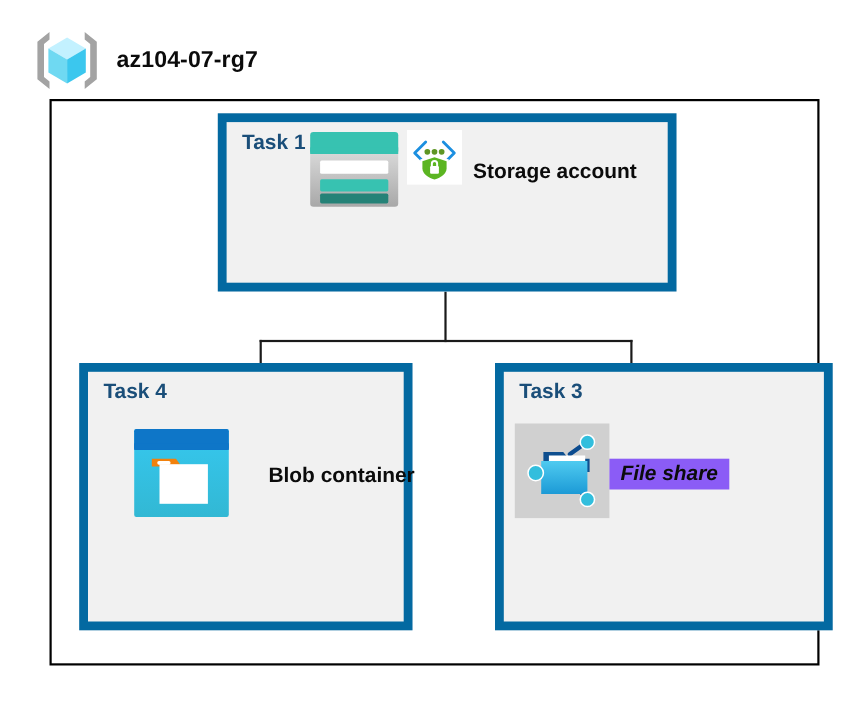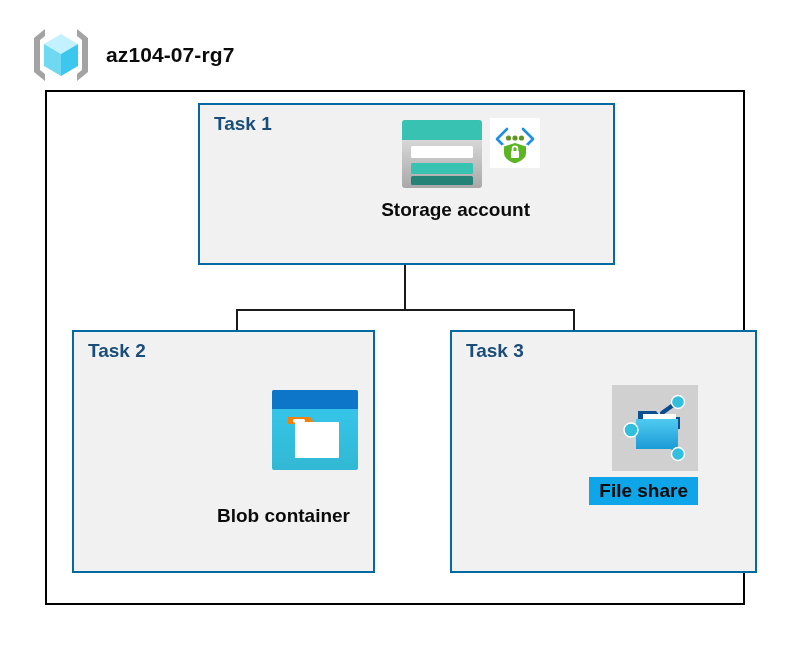--- a/index.html
+++ b/index.html
@@ -55,60 +55,61 @@
     height: 515px;
     border: 2px solid #000000;
     background: #ffffff;
     box-sizing: border-box;
   }
 
   
   .task-box {
     position: absolute;
     background: #f1f1f1;
-    border: 2px solid #0369a1;
+    border: 8px solid #0369a1;
     box-sizing: border-box;
   }
   #task-1 { left: 198px; top: 103px; width: 417px; height: 162px; }
   #task-2 { left: 72px;  top: 330px; width: 303px; height: 243px; }
   #task-3 { left: 420px; top: 330px; width: 307px; height: 243px; margin-left: 30px; }
 
   .task-label {
     position: absolute;
     left: 14px;
     top: 8px;
     font-size: 19px;
     font-weight: bold;
     color: #1a4e79;
     white-space: nowrap;
   }
 
   
   .node {
     position: absolute;
     display: flex;
-    flex-direction: column;
-    align-items: flex-end;
+    flex-direction: row;
+    align-items: center;
   }
   .node-icons {
     display: flex;
     align-items: flex-start;
     justify-content: center;
     gap: 6px;
   }
   .node-caption {
     margin-top: 6px;
     font-size: 19px;
     font-weight: bold;
     color: #0b0b0b;
     white-space: nowrap;
     padding: 3px 10px;
   }
   .node-caption.highlighted {
-    background: #0ea5e9;
+    background: #8b5cf6;
+    font-style: italic;
   }
 
   #node-storage  { left: 280px; top: 118px; width: 260px; }
   #node-blob     { left: 120px; top: 388px; width: 240px; gap: 24px; }
   #node-fileshare{ left: 468px; top: 385px; width: 230px; }
 
   .icon-backdrop {
     background: #d0d0d0;
     padding: 4px;
     display: inline-flex;
@@ -200,21 +201,21 @@
 
           <rect x="21" y="33" width="8" height="7" rx="1" fill="#ffffff"></rect>
           <path d="M22.6 33 L22.6 30.8 A2.4 2.4 0 0 1 27.4 30.8 L27.4 33" fill="none" stroke="#ffffff" stroke-width="1.8"></path>
         </svg>
       </span>
     </div>
     <div class="node-caption">Storage account</div>
   </div>
 
   <div class="task-box" id="task-2">
-    <span class="task-label">Task 2</span>
+    <span class="task-label">Task 4</span>
   </div>
 
   <div class="node" id="node-blob">
     <div class="node-icons">
       <span>
         <svg width="90" height="84" viewBox="0 0 90 84" xmlns="http://www.w3.org/2000/svg">
           <defs>
             <linearGradient id="blobBody" x1="0" y1="0" x2="0" y2="1">
               <stop offset="0" stop-color="#36c8ef"></stop>
               <stop offset="1" stop-color="#32b8d4"></stop>

